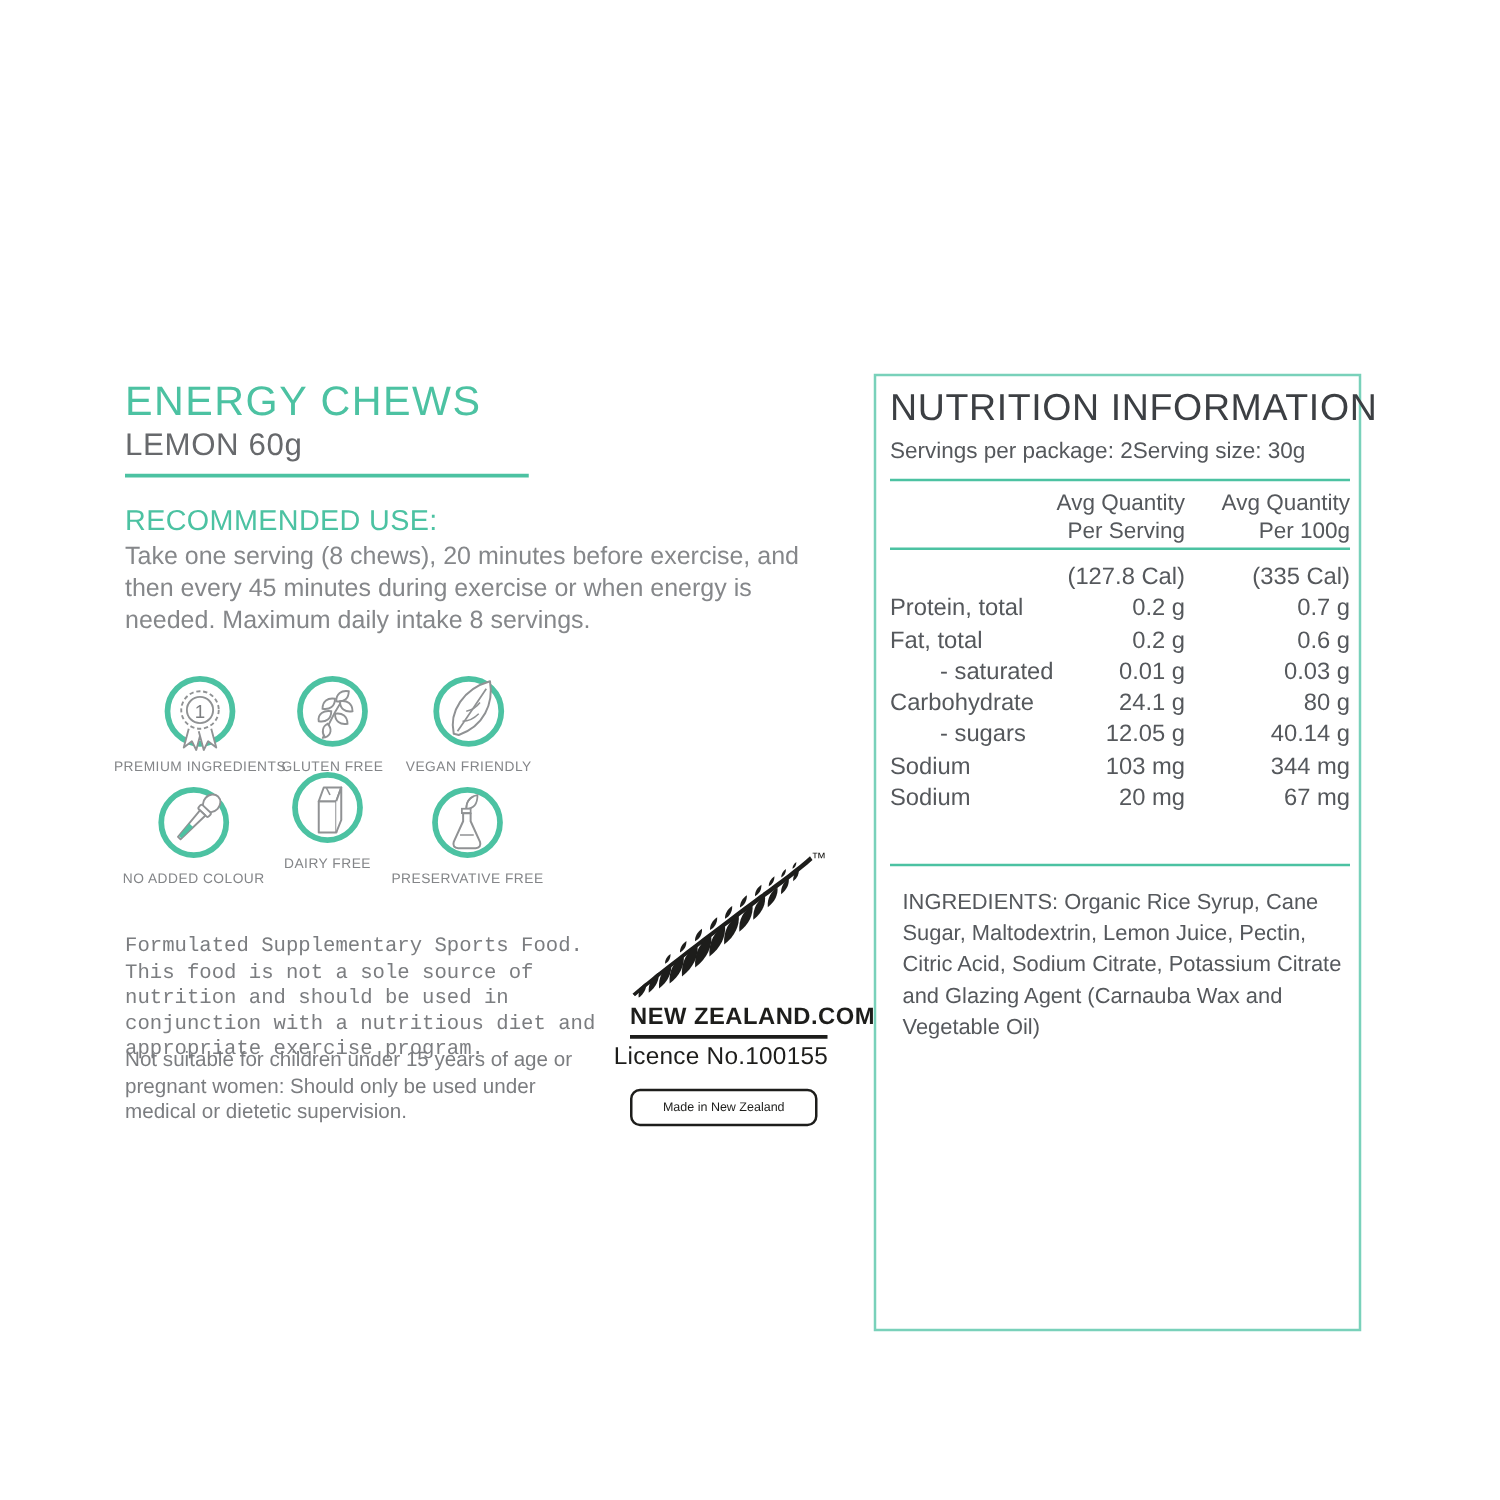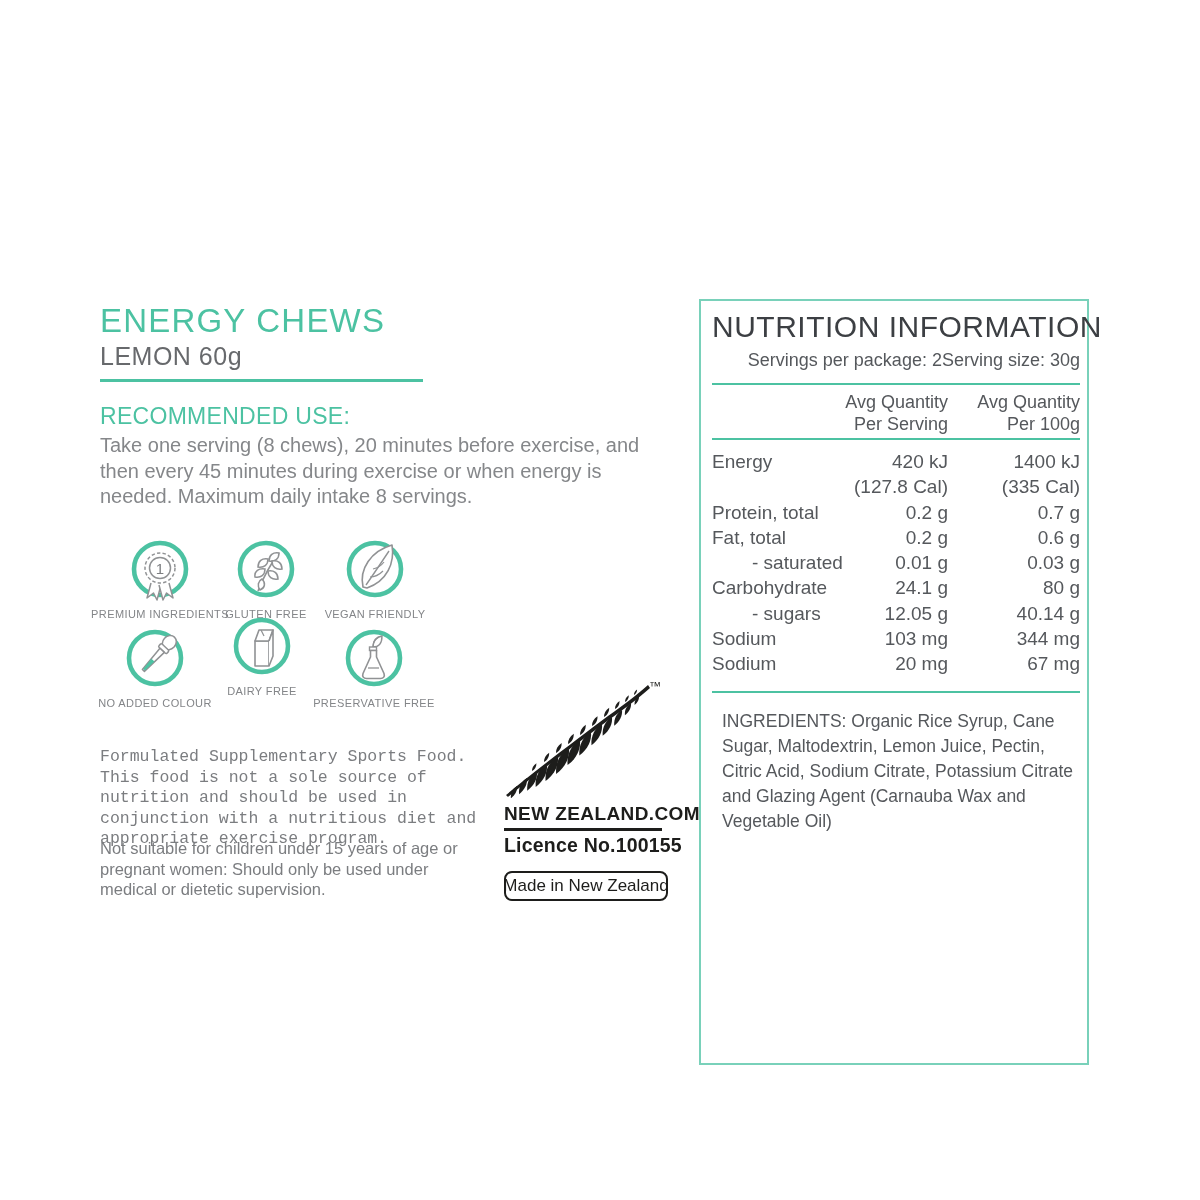--- a/index.html
+++ b/index.html
@@ -34,28 +34,28 @@
   .b4{left:70px;top:628px;}  .b5{left:177px;top:616px;}  .b6{left:289px;top:628px;}
 
   .disc1{left:100px;top:747px;width:378px;font-size:16.5px;line-height:20.5px;color:var(--disclaimer-gray);font-family:Liberation Mono, monospace;}
   .disc2{left:100px;top:838px;width:378px;font-size:16.5px;line-height:20.5px;color:var(--disclaimer-gray);}
 
   
   .fern{left:502px;top:676px;}
   .tm-mark{left:649px;top:679px;font-size:12px;color:var(--logo-black);}
   .nz-site{left:504px;top:803px;width:160px;font-size:19px;font-weight:bold;letter-spacing:.4px;color:var(--logo-black);white-space:nowrap;}
   .nz-underline{left:504px;top:828px;width:158px;height:2.5px;background:var(--logo-black);}
-  .nz-licence{left:504px;top:834px;font-size:19.5px;font-weight:bold;letter-spacing:.2px;color:var(--logo-black);white-space:nowrap;}
-  .made-box{left:504px;top:871px;width:164px;height:30px;border:2px solid var(--logo-black);border-radius:8px;display:flex;align-items:center;justify-content:center;font-size:17px;color:var(--logo-black);white-space:nowrap;}
+  .nz-licence{left:491px;top:834px;font-size:19.5px;font-weight:normal;letter-spacing:.2px;color:var(--logo-black);white-space:nowrap;}
+  .made-box{left:504px;top:871px;width:150px;height:30px;border:2px solid var(--logo-black);border-radius:8px;display:flex;align-items:center;justify-content:center;font-size:10px;color:var(--logo-black);white-space:nowrap;}
 
   
   .panel{left:699px;top:299px;width:390px;height:766px;border:2px solid var(--panel-border);background:#fff;}
   .panel .abs{position:absolute;}
   .n-title{left:11px;top:9px;font-size:30px;letter-spacing:.5px;color:var(--dark);white-space:nowrap;}
-  .n-serv-row{left:11px;top:49px;width:368px;display:flex;justify-content:flex-end;font-size:18px;color:var(--panel-text);}
+  .n-serv-row{left:11px;top:49px;width:368px;display:flex;justify-content:flex-start;font-size:18px;color:var(--panel-text);}
   .n-rule{left:11px;width:368px;height:2px;background:var(--teal);}
   .rule1{top:82px;} .rule2{top:137px;} .rule3{top:390px;}
   .n-colhead{font-size:18px;line-height:21.5px;color:var(--panel-text);text-align:right;top:91px;}
   .colhead1{left:11px;width:236px;}
   .colhead2{left:11px;width:368px;}
   .n-rows{left:11px;top:150px;width:368px;}
   .n-row{position:relative;height:25.3px;font-size:19px;color:var(--panel-text);}
   .n-row .c0{position:absolute;left:0;top:0;white-space:nowrap;}
   .n-row .c0.indent{left:40px;}
   .n-row .c1{position:absolute;left:0;top:0;width:236px;text-align:right;}
@@ -201,25 +201,20 @@
     <div>Per Serving</div>
   </div>
   <div class="abs n-colhead colhead2">
     <div>Avg Quantity</div>
     <div>Per 100g</div>
   </div>
   <div class="abs n-rule rule2"></div>
 
   <div class="abs n-rows">
 
-      <div class="n-row">
-        <span class="c0">Energy</span>
-        <span class="c1">420 kJ</span>
-        <span class="c2">1400 kJ</span>
-      </div>
 
       <div class="n-row">
         <span class="c0"></span>
         <span class="c1">(127.8 Cal)</span>
         <span class="c2">(335 Cal)</span>
       </div>
 
       <div class="n-row">
         <span class="c0">Protein, total</span>
         <span class="c1">0.2 g</span>

